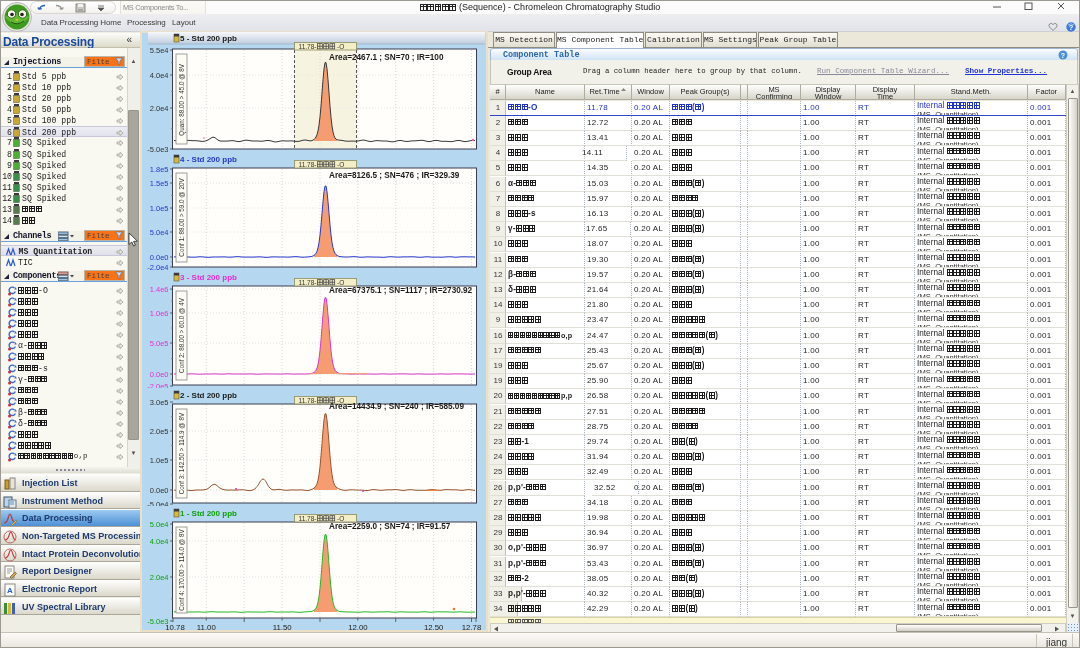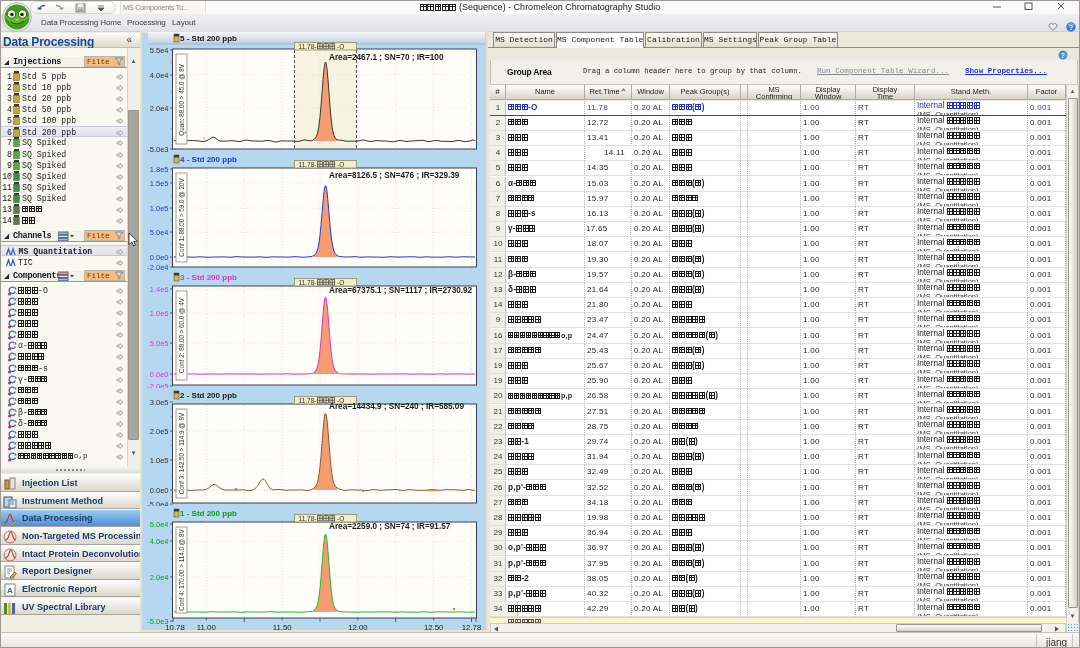--- a/index.html
+++ b/index.html
@@ -16,21 +16,21 @@
 #qat{position:absolute;left:30px;top:1px;width:86px;height:13px;background:linear-gradient(#ffffff,#f2f1ee);border:1px solid #d8d6d0;border-radius:7px}
 
 #leftpanel{position:absolute;left:0;top:32px;width:141px;height:600px;background:#efeee4}
 #lphead{position:absolute;left:0;top:33px;width:140px;height:15px;background:linear-gradient(#fdfdfb,#dcdac9);border-bottom:1px solid #c2bfae}
 #lphead b{position:absolute;left:3px;top:2px;font-size:12px;color:#17489e;letter-spacing:-0.2px}
 #lphead .cc{position:absolute;right:8px;top:1px;color:#333;font-size:10px}
 #tree{position:absolute;left:0;top:48px;width:127px;height:419px;background:#f9f8f1;overflow:hidden}
 .sechdr{position:absolute;left:0;width:127px;height:11px;background:#f3f2e8;border-bottom:1px solid #6aa0dc}
 .sechdr .tri{position:absolute;left:4px;top:3px;width:0;height:0;border-left:5px solid transparent;border-bottom:5px solid #20203a}
 .sechdr .shx{position:absolute;left:13px;top:0;font-family:"Liberation Mono",monospace;font-size:8.5px;font-weight:bold;color:#14142c;letter-spacing:-0.3px}
-.filterbox{position:absolute;height:11px;width:41px;background:#fdba74;border:1px solid #b8b6aa;font-family:"Liberation Mono",monospace;font-size:7.5px;color:#444;line-height:10px;padding-left:2px}
+.filterbox{position:absolute;height:11px;width:41px;background:#f97316;border:1px solid #b8b6aa;font-family:"Liberation Mono",monospace;font-size:7.5px;color:#444;line-height:10px;padding-left:2px}
 .trow{position:absolute;left:0;width:127px;height:11px;font-family:"Liberation Mono",monospace;font-size:8.2px;color:#1c1c1c;line-height:11px;white-space:nowrap}
 .trow .num{position:absolute;left:1px;width:11px;text-align:right;color:#222}
 .trow .lbl{position:absolute;left:22px}
 .trow .lbl2{position:absolute;left:18px}
 .trow svg{position:absolute}
 .selinj{background:linear-gradient(#ededf4,#e2e2ee);border-top:1px solid #c8c8da;border-bottom:1px solid #c8c8da}
 .selch{background:linear-gradient(#ececf2,#e0e0ea);border-top:1px solid #c8c8da;border-bottom:1px solid #c8c8da;font-weight:bold}
 
 #lsb{position:absolute;left:127px;top:48px;width:13px;height:419px;background:#f0efe9;border-left:1px solid #d8d6cc}
 
@@ -884,20 +884,23 @@
     <text x="292.7" y="11.5" font-size="7.8" fill="#222" text-anchor="middle">12.50</text>
     <text x="330.5" y="11.5" font-size="7.8" fill="#222" text-anchor="middle">12.78</text>
   </svg>
 <div id="rightpanel">
     <div class="ptab" style="left:5px;width:62px">MS Detection</div>
     <div class="ptab ptabsel" style="left:68px;width:88px">MS Component Table</div>
     <div class="ptab" style="left:157px;width:57px">Calibration</div>
     <div class="ptab" style="left:215px;width:54px">MS Settings</div>
     <div class="ptab" style="left:270px;width:80px">Peak Group Table</div>
     <div id="tabline"></div>
+    <div id="cthdr">
+      <span>Component Table</span>
+    </div>
     <svg class="abs" style="left:570px;top:18px" width="10" height="10">
       <circle cx="5" cy="5" r="4.5" fill="#4a90d8"></circle>
       <text x="5" y="7.8" font-size="7" fill="#fff" text-anchor="middle" font-weight="bold">?</text>
     </svg>
     <div id="grouprow"></div>
     <div class="abs" style="left:19px;top:35px;font-size:8.5px;font-weight:bold;color:#111;letter-spacing:-0.2px">Group Area</div>
     <div class="abs" style="left:95px;top:35px;font-family:'Liberation Mono',monospace;font-size:7.3px;color:#222">Drag a column header here to group by that column.</div>
     <div class="abs" style="left:329px;top:35px;font-family:'Liberation Mono',monospace;font-size:7.6px;color:#889;text-decoration:underline">Run Component Table Wizard...</div>
     <div class="abs" style="left:477px;top:35px;font-family:'Liberation Mono',monospace;font-size:7.6px;color:#2233dd;text-decoration:underline;font-weight:bold">Show Properties...</div>
     <div id="tblhdr">
@@ -1034,21 +1037,21 @@
           <span class="l1">0.001</span>
         </div>
       </div>
       <div class="drow" style="top:45.60px">
         <div class="dcell numcell" style="left:0;width:16px">
           <span class="l1" style="left:0;width:16px;text-align:center">4</span>
         </div>
         <div class="dcell " style="left:16px;width:79px">
           <span class="l1 cjk" style=""><i class="c"></i><i class="c"></i><i class="c"></i></span>
         </div>
-        <div class="dcell mono " style="left:112px;width:47px">
+        <div class="dcell mono " style="left:90px;width:47px">
           <span class="l1">14.11</span>
         </div>
         <div class="dcell mono " style="left:142px;width:38px">
           <span class="l1">0.20 AL</span>
         </div>
         <div class="dcell " style="left:180px;width:71px">
           <span class="l1 cjk"><i class="c"></i><i class="c"></i><i class="c"></i></span>
         </div>
         <div class="dcell" style="left:251px;width:7px"></div>
         <div class="dcell" style="left:258px;width:53px"></div>
@@ -1738,21 +1741,21 @@
           <span class="l1">0.001</span>
         </div>
       </div>
       <div class="drow" style="top:380.00px">
         <div class="dcell numcell" style="left:0;width:16px">
           <span class="l1" style="left:0;width:16px;text-align:center">26</span>
         </div>
         <div class="dcell " style="left:16px;width:79px">
           <span class="l1 cjk" style="">p,p'-<i class="c"></i><i class="c"></i><i class="c"></i></span>
         </div>
-        <div class="dcell mono " style="left:95px;width:47px">
+        <div class="dcell mono " style="left:102px;width:47px">
           <span class="l1">32.52</span>
         </div>
         <div class="dcell mono " style="left:142px;width:38px">
           <span class="l1">0.20 AL</span>
         </div>
         <div class="dcell " style="left:180px;width:71px">
           <span class="l1 cjk"><i class="c"></i><i class="c"></i><i class="c"></i>(<i class="c"></i>)</span>
         </div>
         <div class="dcell" style="left:251px;width:7px"></div>
         <div class="dcell" style="left:258px;width:53px"></div>
@@ -1899,21 +1902,21 @@
         </div>
       </div>
       <div class="drow" style="top:456.00px">
         <div class="dcell numcell" style="left:0;width:16px">
           <span class="l1" style="left:0;width:16px;text-align:center">31</span>
         </div>
         <div class="dcell " style="left:16px;width:79px">
           <span class="l1 cjk" style="">p,p'-<i class="c"></i><i class="c"></i><i class="c"></i></span>
         </div>
         <div class="dcell mono " style="left:95px;width:47px">
-          <span class="l1">37.95</span>
+          <span class="l1">53.43</span>
         </div>
         <div class="dcell mono " style="left:142px;width:38px">
           <span class="l1">0.20 AL</span>
         </div>
         <div class="dcell " style="left:180px;width:71px">
           <span class="l1 cjk"><i class="c"></i><i class="c"></i><i class="c"></i>(<i class="c"></i>)</span>
         </div>
         <div class="dcell" style="left:251px;width:7px"></div>
         <div class="dcell" style="left:258px;width:53px"></div>
         <div class="dcell mono " style="left:311px;width:55px">
@@ -1956,21 +1959,21 @@
         </div>
         <div class="dcell " style="left:425px;width:113px">
           <span class="l1" style="top:0.5px">Internal <b><i class="c"></i><i class="c"></i><i class="c"></i><i class="c"></i><i class="c"></i></b></span>
           <span style="position:absolute;left:2px;top:9.5px;font-size:7.6px;color:#333">(MS_Quantitation)</span>
         </div>
         <div class="dcell mono " style="left:538px;width:38px">
           <span class="l1">0.001</span>
         </div>
       </div>
       <div class="drow" style="top:486.40px">
-        <div class="dcell numcell" style="left:0;width:16px">
+        <div class="dcell numcell" style="left:0;width:32px">
           <span class="l1" style="left:0;width:16px;text-align:center">33</span>
         </div>
         <div class="dcell " style="left:16px;width:79px">
           <span class="l1 cjk" style="">p,p'-<i class="c"></i><i class="c"></i><i class="c"></i></span>
         </div>
         <div class="dcell mono " style="left:95px;width:47px">
           <span class="l1">40.32</span>
         </div>
         <div class="dcell mono " style="left:142px;width:38px">
           <span class="l1">0.20 AL</span>

